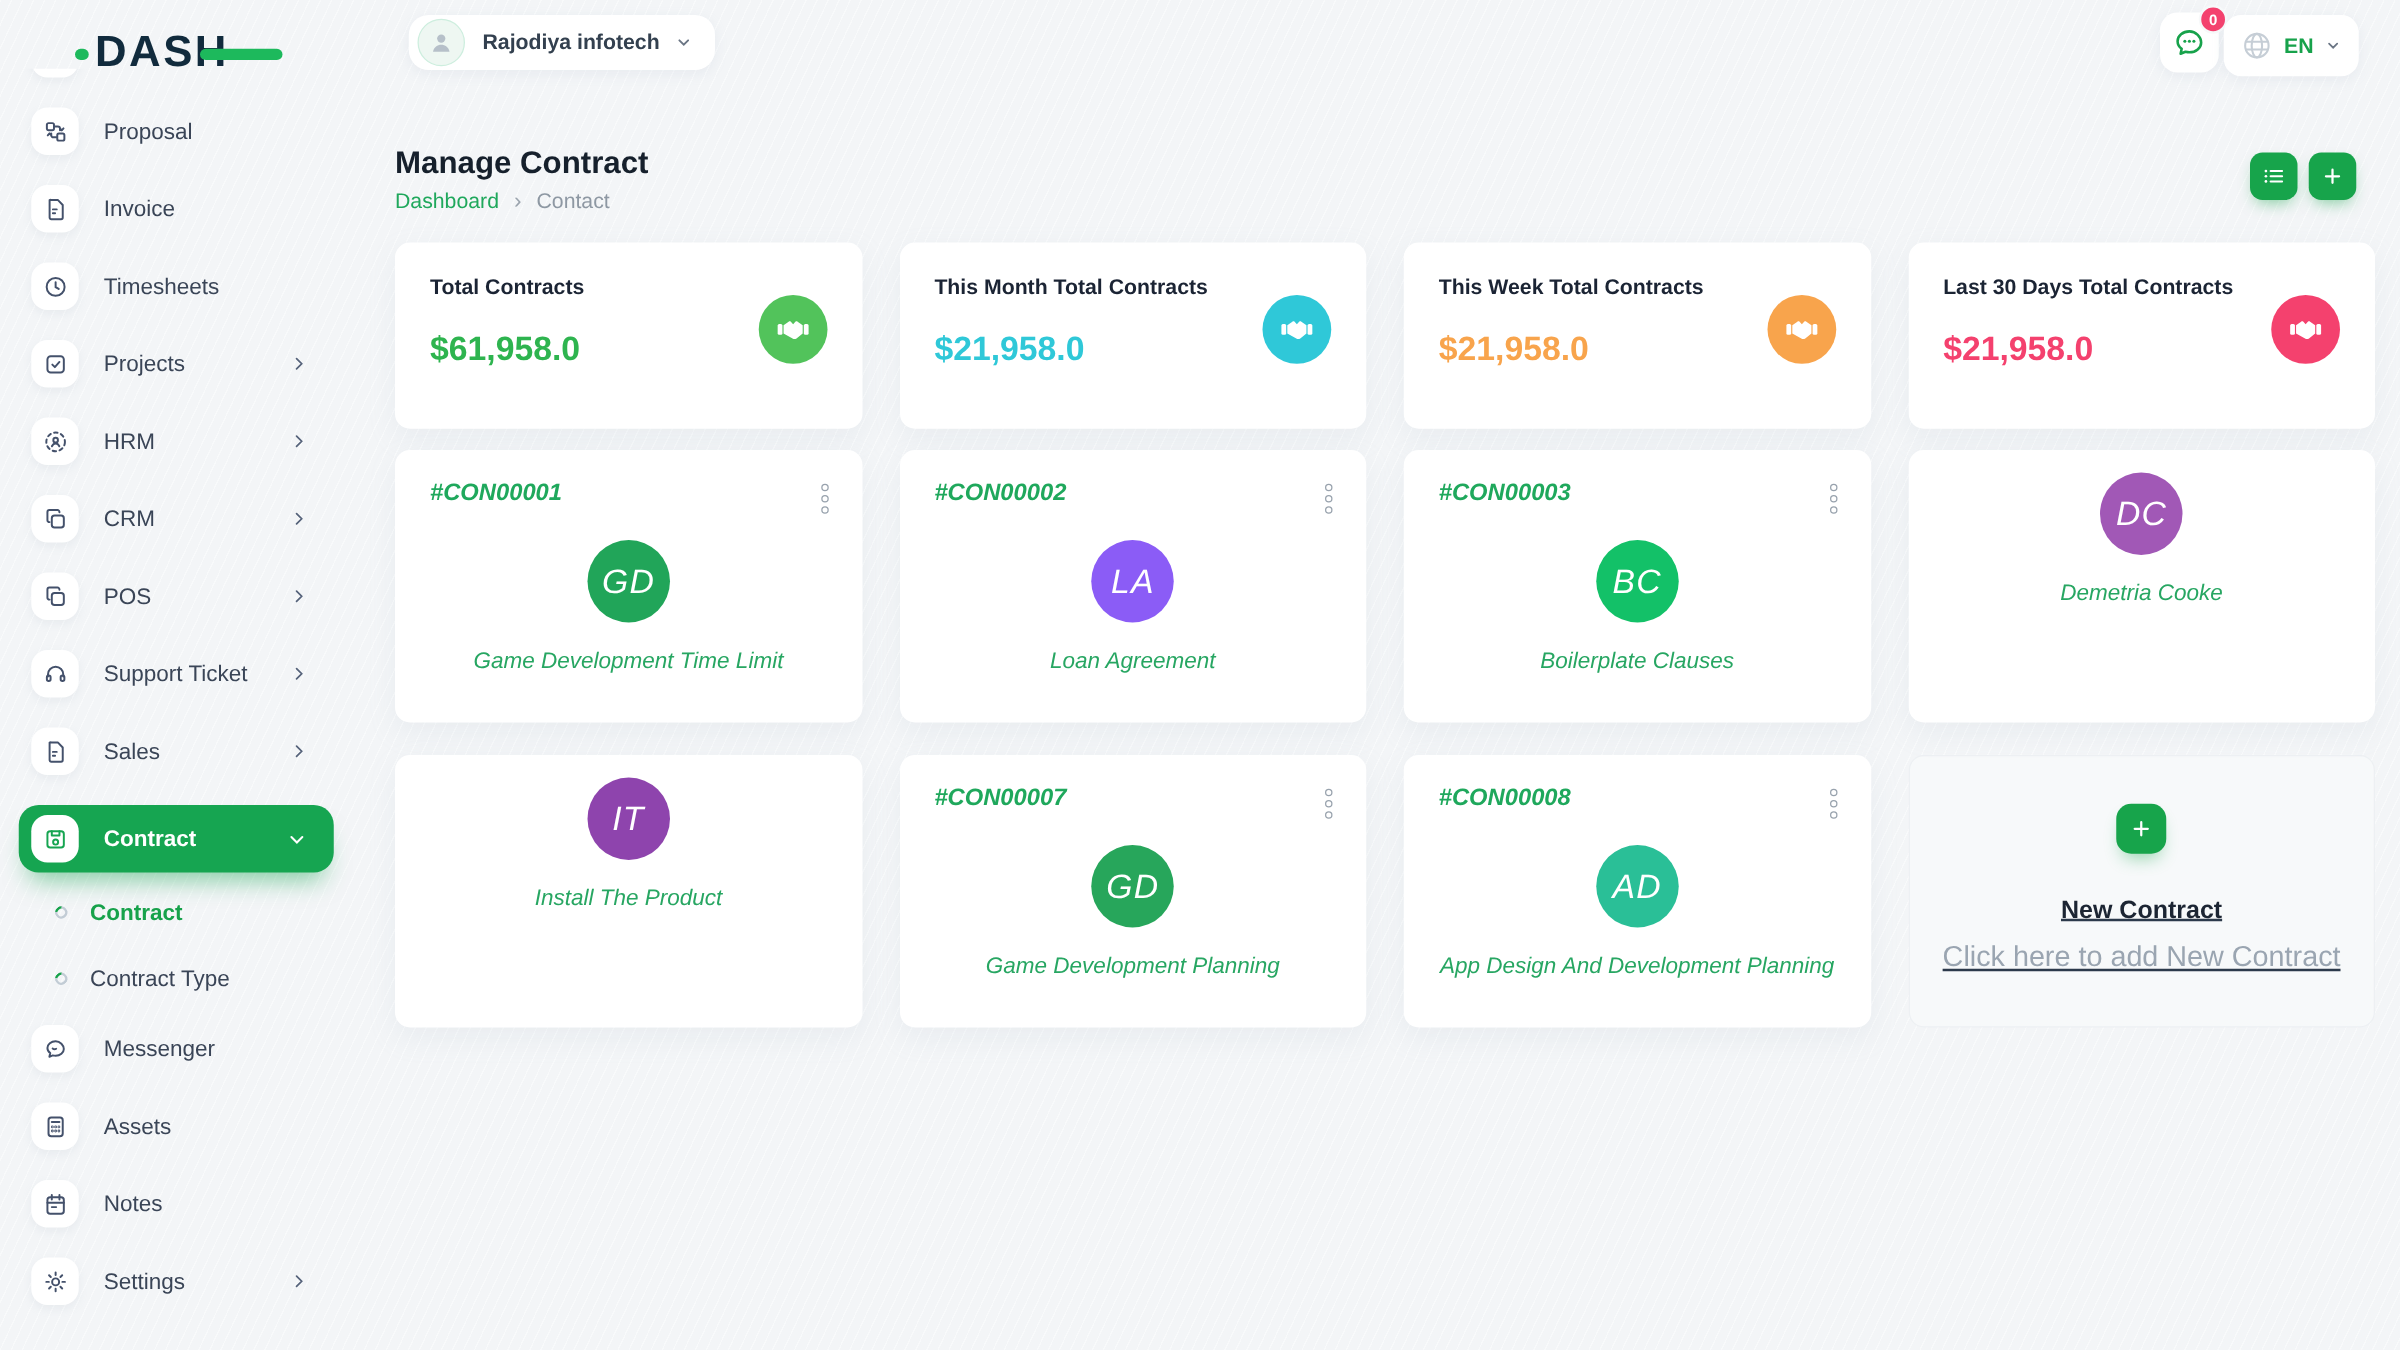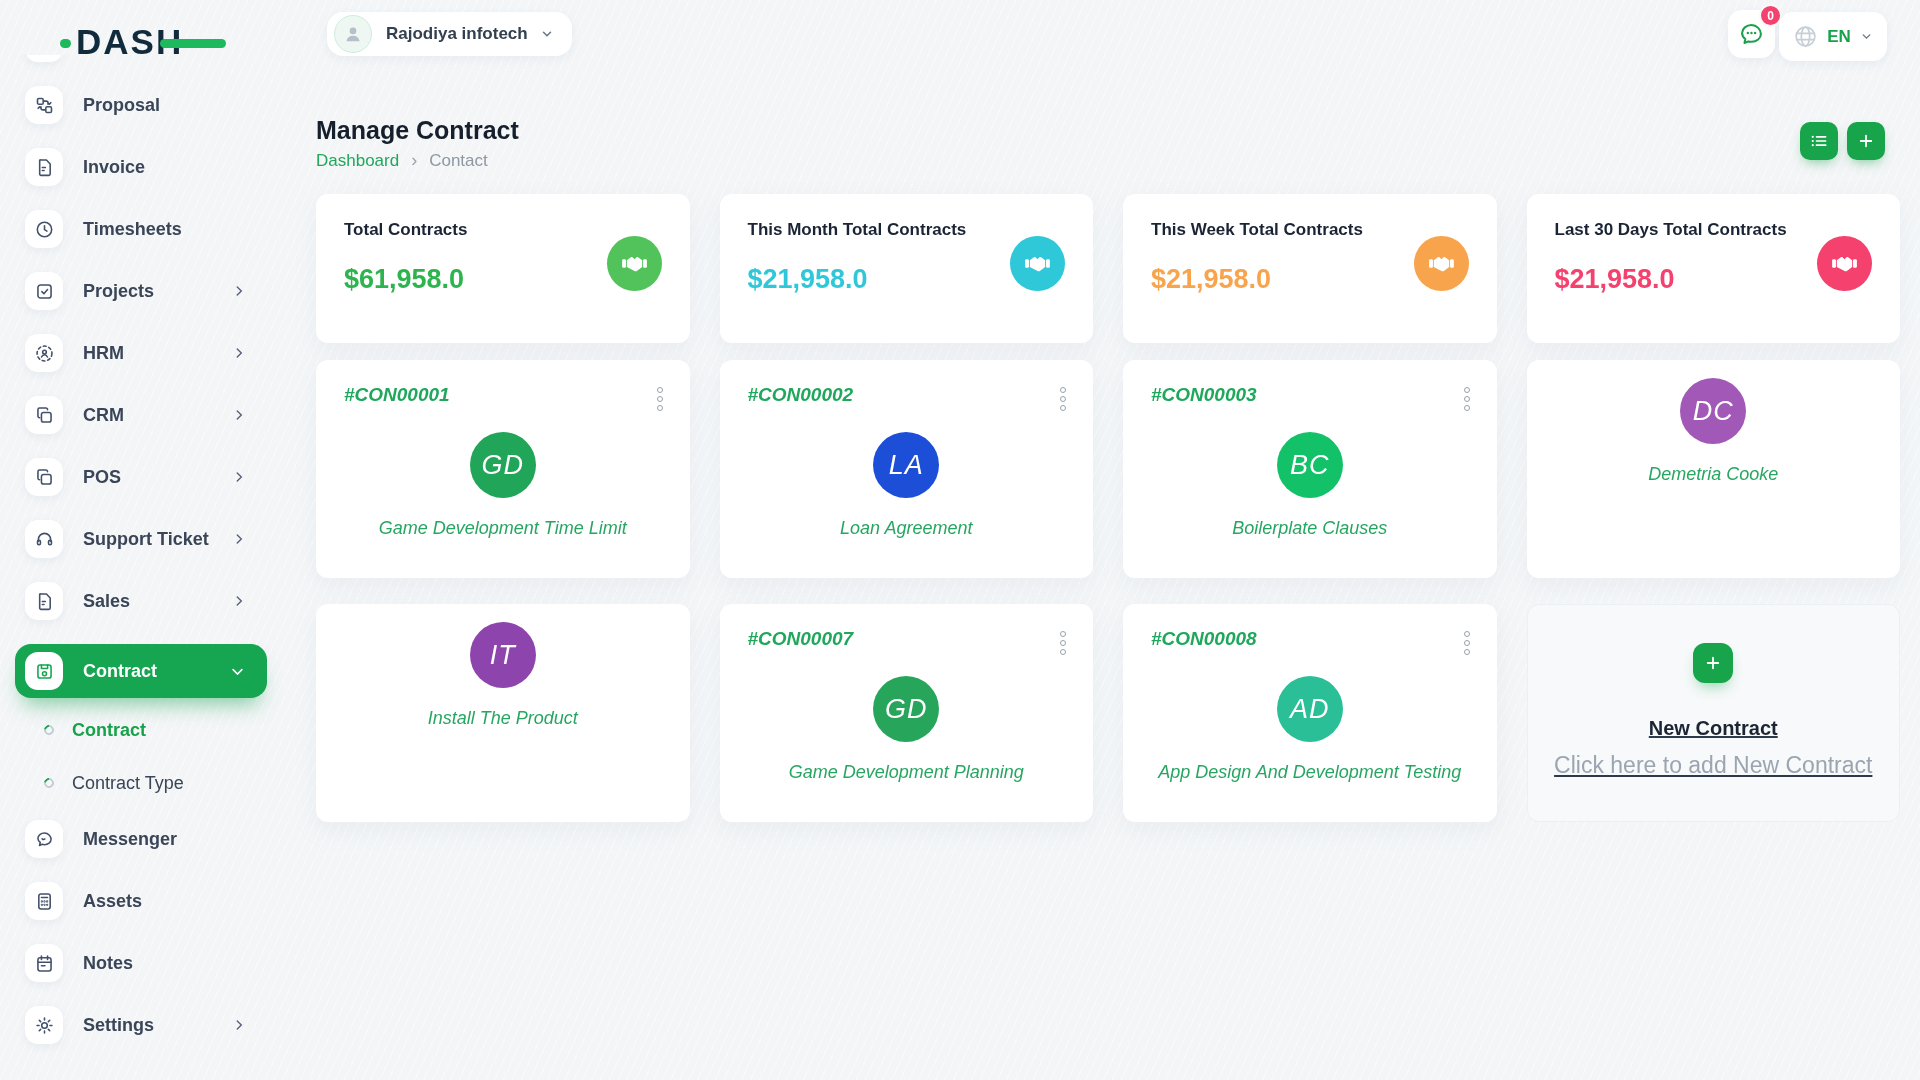--- a/index.html
+++ b/index.html
@@ -46,21 +46,21 @@
   .lang-label { font-size:17px; font-weight:bold; color:#17a24b; }
 
   
   .sidebar { position:absolute; left:0; top:55px; width:284px; height:1025px; overflow:hidden; }
   .side-item { position:relative; display:flex; align-items:center; height:38px; margin:0 0 24px 25px; cursor:pointer; }
   .icon-tile {
     width:38px; height:38px; border-radius:13px; background:#fff; color:#44516b;
     display:flex; align-items:center; justify-content:center; flex:0 0 38px;
     box-shadow:0 3px 8px rgba(160,175,190,.14);
   }
-  .side-label { margin-left:20px; font-size:18px; font-weight:700; color:#3a4557; }
+  .side-label { margin-left:20px; font-size:18px; font-weight:400; color:#3a4557; }
   .side-chev { position:absolute; right:38px; color:#55627a; }
   .partial-tile { margin-top:-31px; }
 
   .active-pill {
     position:relative; display:flex; align-items:center; height:54px;
     margin:16px 17px 0 15px; background:#16a551; border-radius:16px; cursor:pointer;
     box-shadow:0 14px 20px -8px rgba(22,165,81,.5);
   }
   .active-pill .icon-tile { margin-left:10px; color:#16a551; box-shadow:none; }
   .active-pill .side-label { color:#fff; font-weight:bold; }
@@ -448,21 +448,21 @@
 
     <div class="contract-card">
       <div class="cc-head">
           <span class="cc-code">#CON00002</span>
         <span class="kebab">
             <span></span>
             <span></span>
             <span></span>
           </span>
         </div>
-      <div class="cc-avatar" style="background-color: #1d4ed8;">LA</div>
+      <div class="cc-avatar" style="background-color: #8b5cf6;">LA</div>
       <div class="cc-title">Loan Agreement</div>
     </div>
 
     <div class="contract-card">
       <div class="cc-head">
           <span class="cc-code">#CON00003</span>
         <span class="kebab">
             <span></span>
             <span></span>
             <span></span>
@@ -498,21 +498,21 @@
     <div class="contract-card">
       <div class="cc-head">
           <span class="cc-code">#CON00008</span>
         <span class="kebab">
             <span></span>
             <span></span>
             <span></span>
           </span>
         </div>
       <div class="cc-avatar" style="background-color: rgb(42, 191, 151);">AD</div>
-      <div class="cc-title">App Design And Development Testing</div>
+      <div class="cc-title">App Design And Development Planning</div>
     </div>
 
     <div class="new-card">
       <span class="new-plus">
         <svg width="18" height="18" viewBox="0 0 24 24" fill="none" stroke="#fff" stroke-width="2.4" stroke-linecap="round">
             <path d="M12 5v14M5 12h14"></path>
           </svg>
       </span>
       <div class="new-title">New Contract</div>
       <div class="new-sub">Click here to add New Contract</div>

